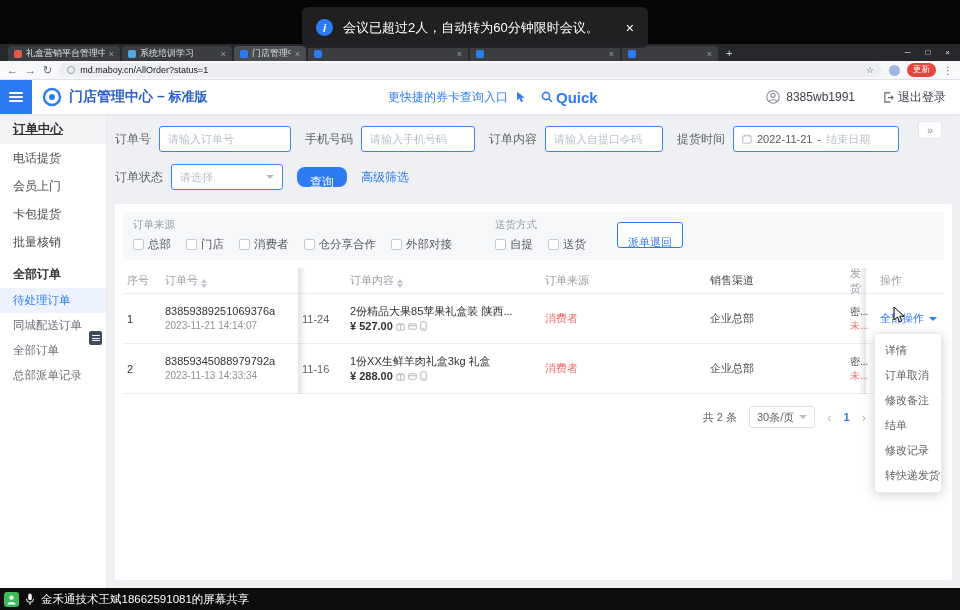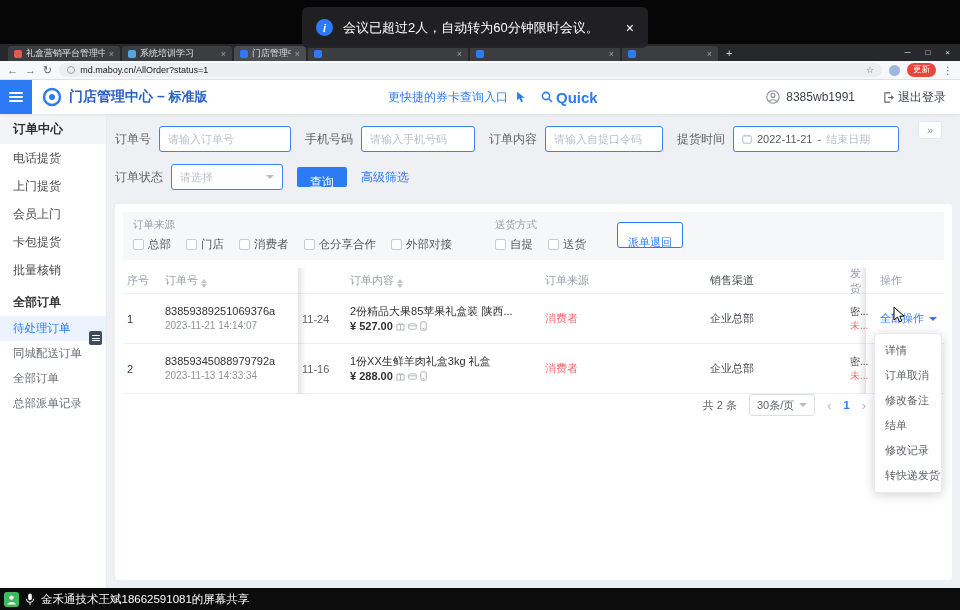--- a/index.html
+++ b/index.html
@@ -38,21 +38,21 @@
   .logo { margin-left:10px; flex:none; }
   .apptitle { margin-left:7px; font-size:14px; font-weight:bold; color:#2b5fc7; white-space:nowrap; }
   .apptitle .ed { font-size:13px; }
   .promo { position:absolute; left:388px; display:flex; align-items:center; gap:7px; font-size:12px; color:#2d7bf4; }
   .quick { display:flex; align-items:center; gap:3px; font-weight:bold; font-size:15px; color:#2d7bf4; margin-left:8px; }
   .userarea { margin-left:auto; display:flex; align-items:center; gap:6px; padding-right:14px; font-size:12px; color:#3a3f47; }
   .logout { display:flex; align-items:center; gap:4px; margin-left:22px; color:#3a3f47; }
 
   
   .sidebar { position:absolute; top:114px; left:0; width:107px; bottom:22px; background:#fff; border-right:1px solid #e9ebef; z-index:5; }
-  .sb-root { height:30px; line-height:30px; padding-left:13px; font-weight:bold; font-size:12.5px; color:#303133; background:#f3f4f6; }
+  .sb-root { height:30px; line-height:30px; padding-left:13px; font-weight:bold; font-size:12.5px; color:#303133; background:#f3f4f6;text-decoration:underline; }
   .sb-item { height:28px; line-height:28px; padding-left:13px; font-size:12px; color:#4a4a4a; }
   .sb-group { height:28px; line-height:28px; padding-left:13px; font-size:12px; font-weight:bold; color:#303133; margin-top:4px; }
   .sb-sub { height:25px; line-height:25px; padding-left:13px; font-size:11.5px; color:#6b6f76; }
   .sb-sub.active { color:#2d7bf4; background:#ecf3fe; }
   .sb-toggle { position:absolute; left:89px; top:331px; width:13px; height:14px; background:#3e4a5e; border-radius:2px; z-index:20; display:flex; align-items:center; justify-content:center; }
   .sb-toggle .burger-lines { width:8px; height:6px; }
   .sb-toggle .burger-lines i { height:1px; }
 
   
   .main { position:absolute; top:114px; left:107px; right:0; bottom:22px; background:#eef0f4; overflow:hidden; z-index:4; }
@@ -62,21 +62,21 @@
   .flabel { margin:0 8px 0 0; white-space:nowrap; }
   .fgap { width:14px; flex:none; }
   .finput { height:26px; background:#fff; border:1px solid #3b82f6; border-radius:3px; padding:0 8px; font-size:11px; color:#303133; }
   input.finput::placeholder { color:#b9bfc9; }
   .w132{width:132px;} .w114{width:114px;} .w118{width:118px;}
   .daterange { width:166px; display:flex; align-items:center; gap:5px; color:#55585e; }
   .daterange .phold { color:#b9bfc9; }
   .select { width:112px; display:flex; align-items:center; }
   .select .phold { color:#b9bfc9; }
   .caret { width:0; height:0; border-left:4px solid transparent; border-right:4px solid transparent; border-top:4px solid #b6bcc6; margin-left:auto; }
-  .btn-primary { height:20px; background:#2d7bf4; color:#fff; border:none; border-radius:2px; font-size:12px; padding:7px 13px; margin-left:14px; }
+  .btn-primary { height:20px; background:#2d7bf4; color:#fff; border:none; border-radius:8px; font-size:12px; padding:7px 13px; margin-left:14px; }
   .link-blue { color:#2d7bf4; margin-left:14px; white-space:nowrap; }
 
   .card { position:absolute; left:8px; right:8px; top:90px; bottom:8px; background:#fff; border-radius:3px; padding:8px; }
   .graybar { background:#f6f7f9; border-radius:3px; padding:6px 10px 8px 10px; display:flex; align-items:flex-start; }
   .fgroup { display:flex; flex-direction:column; gap:5px; }
   .fgroup + .fgroup { margin-left:28px; }
   .glabel { font-size:10.5px; color:#9a9ea6; }
   .cbrow { display:flex; align-items:center; }
   .cbitem { display:flex; align-items:center; margin-right:15px; font-size:11.5px; color:#55585e; white-space:nowrap; }
   .cb { width:11px; height:11px; border:1px solid #c6cad1; border-radius:2px; background:#fff; margin-right:4px; flex:none; }
@@ -100,21 +100,21 @@
   .red { color:#f56c6c; }
   .sort { display:inline-flex; flex-direction:column; margin-left:3px; vertical-align:1px; gap:1px; }
   .tri-up { width:0;height:0;border-left:3px solid transparent;border-right:3px solid transparent;border-bottom:4px solid #c0c4cc; }
   .tri-dn { width:0;height:0;border-left:3px solid transparent;border-right:3px solid transparent;border-top:4px solid #c0c4cc; }
   .act-link { display:inline-flex; align-items:center; gap:3px; color:#2d7bf4; white-space:nowrap; }
   .act-link .caret { border-top-color:#2d7bf4; margin-left:2px; }
   .mini-ic { margin-left:3px; vertical-align:-1px; }
   .shadow-l { position:absolute; top:0; bottom:0; left:175px; width:8px; background:linear-gradient(to right, rgba(0,0,0,.10), rgba(0,0,0,0)); pointer-events:none; }
   .shadow-r { position:absolute; top:0; bottom:0; right:78px; width:8px; background:linear-gradient(to left, rgba(0,0,0,.10), rgba(0,0,0,0)); pointer-events:none; }
 
-  .pager { display:flex; align-items:center; justify-content:flex-end; margin-top:0; padding-right:78px; gap:12px; font-size:11px; color:#606266; }
+  .pager { display:flex; align-items:center; justify-content:flex-end; margin-top:12px; padding-right:78px; gap:12px; font-size:11px; color:#606266; }
   .psize { border:1px solid #dcdfe6; border-radius:3px; height:22px; padding:0 7px; display:flex; align-items:center; gap:5px; }
   .parrow { color:#b4b9c2; font-size:13px; }
   .pnum { color:#2d7bf4; font-weight:bold; }
 
   
   .amenu { position:absolute; left:874px; top:333px; width:68px; background:#fff; border:1px solid #e8eaf0; border-radius:4px; box-shadow:0 2px 12px rgba(0,0,0,.18); z-index:40; padding:4px 0; }
   .mi { padding:5px 10px; font-size:11px; color:#606266; white-space:nowrap; }
 
   
   .toast { position:absolute; left:302px; top:7px; width:346px; height:41px; background:rgba(34,34,38,.93); border-radius:6px; display:flex; align-items:center; padding:0 14px; gap:10px; z-index:100; }
@@ -229,21 +229,20 @@
             <path d="M9 4 L11 6 L9 8"></path>
         </svg>
         <span>退出登录</span>
       </span>
     </div>
   </div>
 
   <div class="sidebar">
     <div class="sb-root">订单中心</div>
     <div class="sb-item">电话提货</div>
-    <div class="sb-item">上门提货</div>
     <div class="sb-item">会员上门</div>
     <div class="sb-item">卡包提货</div>
     <div class="sb-item">批量核销</div>
     <div class="sb-group">全部订单</div>
     <div class="sb-sub active">待处理订单</div>
     <div class="sb-sub">同城配送订单</div>
     <div class="sb-sub">全部订单</div>
     <div class="sb-sub">总部派单记录</div>
   </div>
   <div class="sb-toggle">

